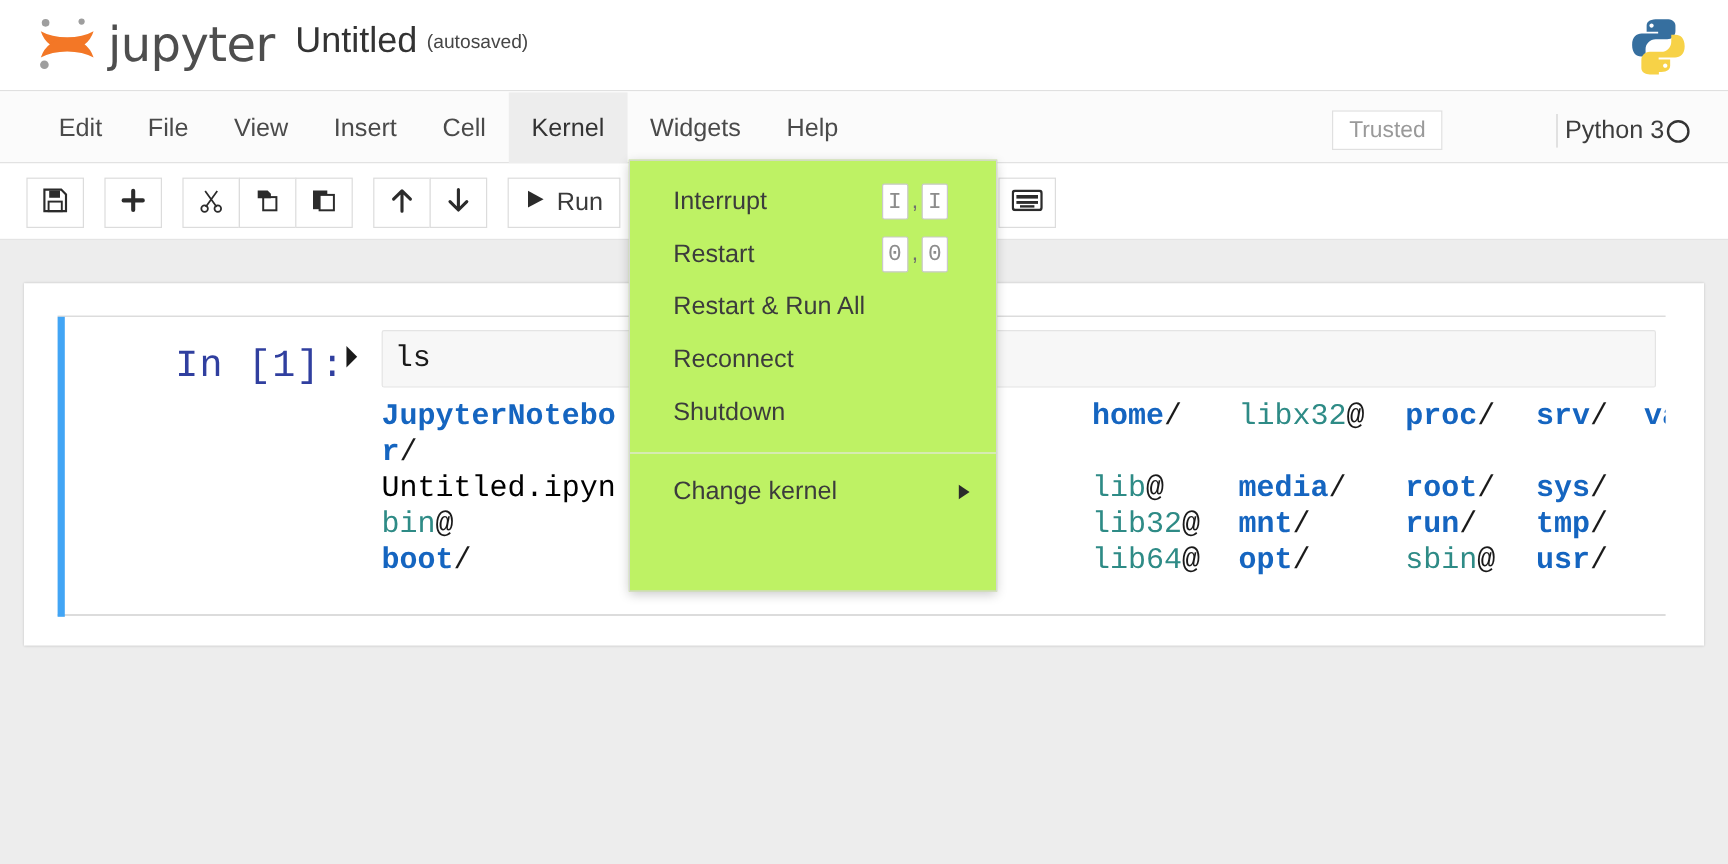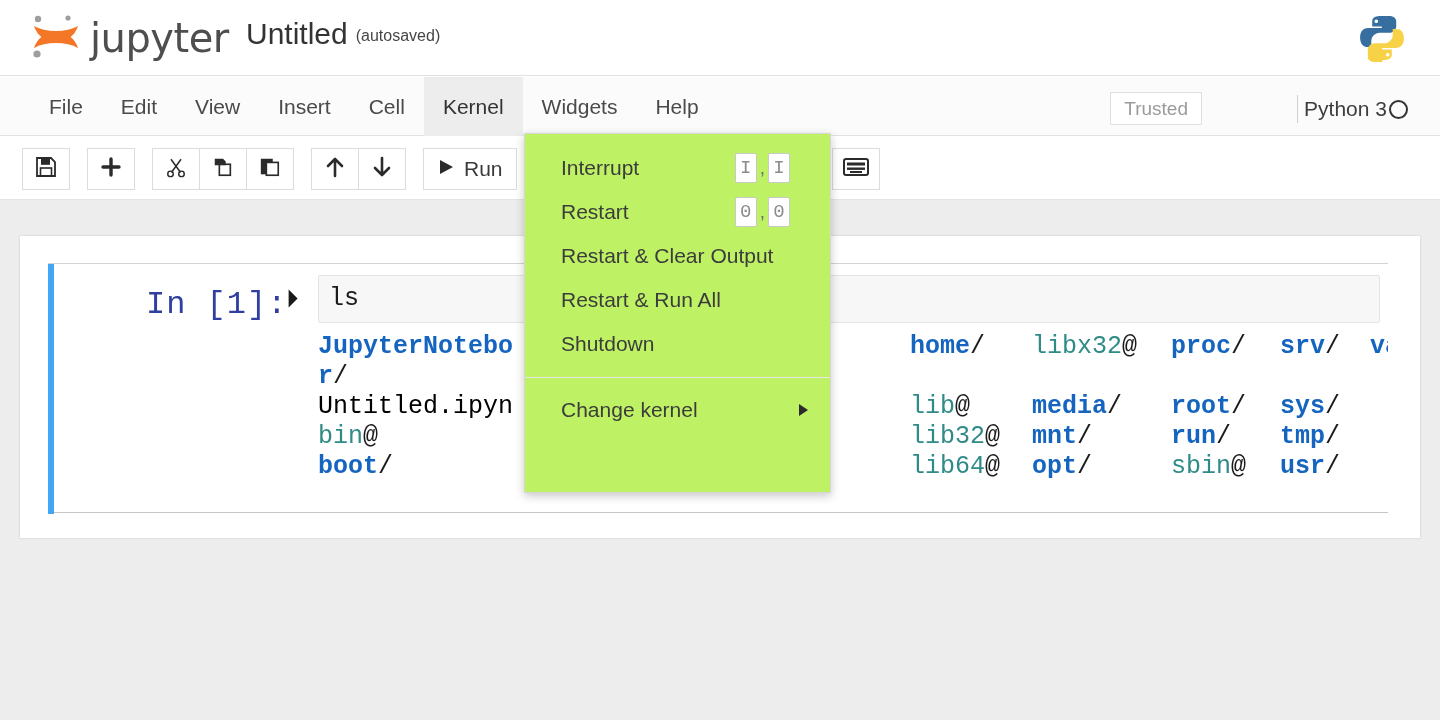--- a/index.html
+++ b/index.html
@@ -222,24 +222,24 @@
       <svg viewBox="0 0 52 52" xmlns="http://www.w3.org/2000/svg">
         <path d="M25.6 4c-5.4 0-9.4 1.1-9.4 5.3v5.1h9.6v1.6H12.1c-4.3 0-8 2.9-8 9.4 0 6.5 3.3 9.6 7.6 9.6h3.6v-5.9c0-4.5 3.8-8.3 8.4-8.3h9.6c3.9 0 6.9-3.1 6.9-6.9V9.3C40.2 5.6 36.8 4 33 4h-7.4zm-5.3 3.5c1 0 1.8.8 1.8 1.8s-.8 1.8-1.8 1.8-1.8-.8-1.8-1.8.8-1.8 1.8-1.8z" fill="#366f9f"></path>
         <path d="M26.4 48c5.4 0 9.4-1.1 9.4-5.3v-5.1h-9.6v-1.6h13.7c4.3 0 8-2.9 8-9.4 0-6.5-3.3-9.6-7.6-9.6h-3.6v5.9c0 4.5-3.8 8.3-8.4 8.3h-9.6c-3.9 0-6.9 3.1-6.9 6.9v6.6c0 3.7 3.4 5.3 7.2 5.3h7.4zm5.3-3.5c-1 0-1.8-.8-1.8-1.8s.8-1.8 1.8-1.8 1.8.8 1.8 1.8-.8 1.8-1.8 1.8z" fill="#f7d247"></path>
       </svg>
     </span>
   </div>
 
   <div class="menubar">
     <div class="menu-items">
         <div class="menu-item">
+          <span>Edit</span>
+        </div>
+        <div class="menu-item">
           <span>File</span>
-        </div>
-        <div class="menu-item">
-          <span>Edit</span>
         </div>
         <div class="menu-item">
           <span>View</span>
         </div>
         <div class="menu-item">
           <span>Insert</span>
         </div>
         <div class="menu-item">
           <span>Cell</span>
         </div>
@@ -398,24 +398,24 @@
         </div>
         <div class="dd-item">
           <span>Restart</span>
           <span class="dd-keys">
             <span class="kbd">0</span>
             <span class="kcomma">,</span>
             <span class="kbd">0</span>
           </span>
         </div>
         <div class="dd-item">
-          <span>Restart &amp; Clear Output</span>
+          <span>Restart &amp; Run All</span>
         </div>
         <div class="dd-item">
-          <span>Restart &amp; Run All</span>
+          <span>Reconnect</span>
         </div>
         <div class="dd-item">
           <span>Shutdown</span>
         </div>
       </div>
     <div class="dd-sep"></div>
     <div class="dd-item">
       <span>Change kernel</span>
       <span class="dd-arrow"></span>
     </div>

